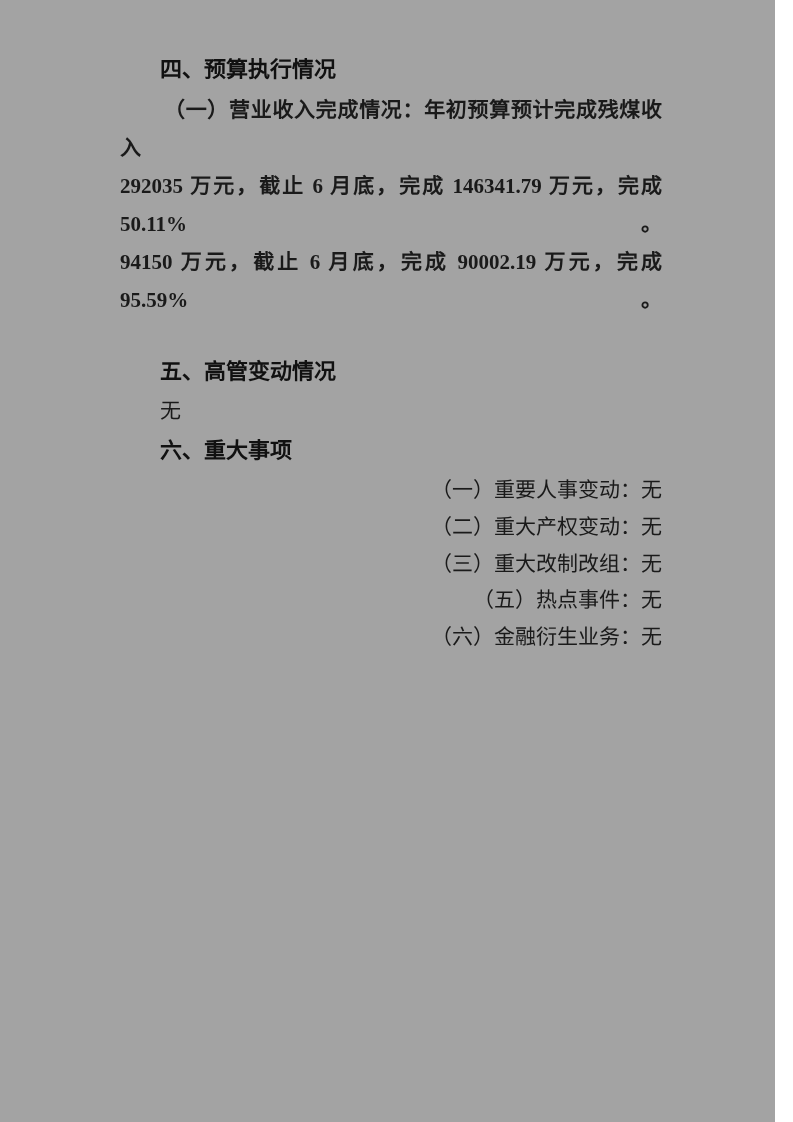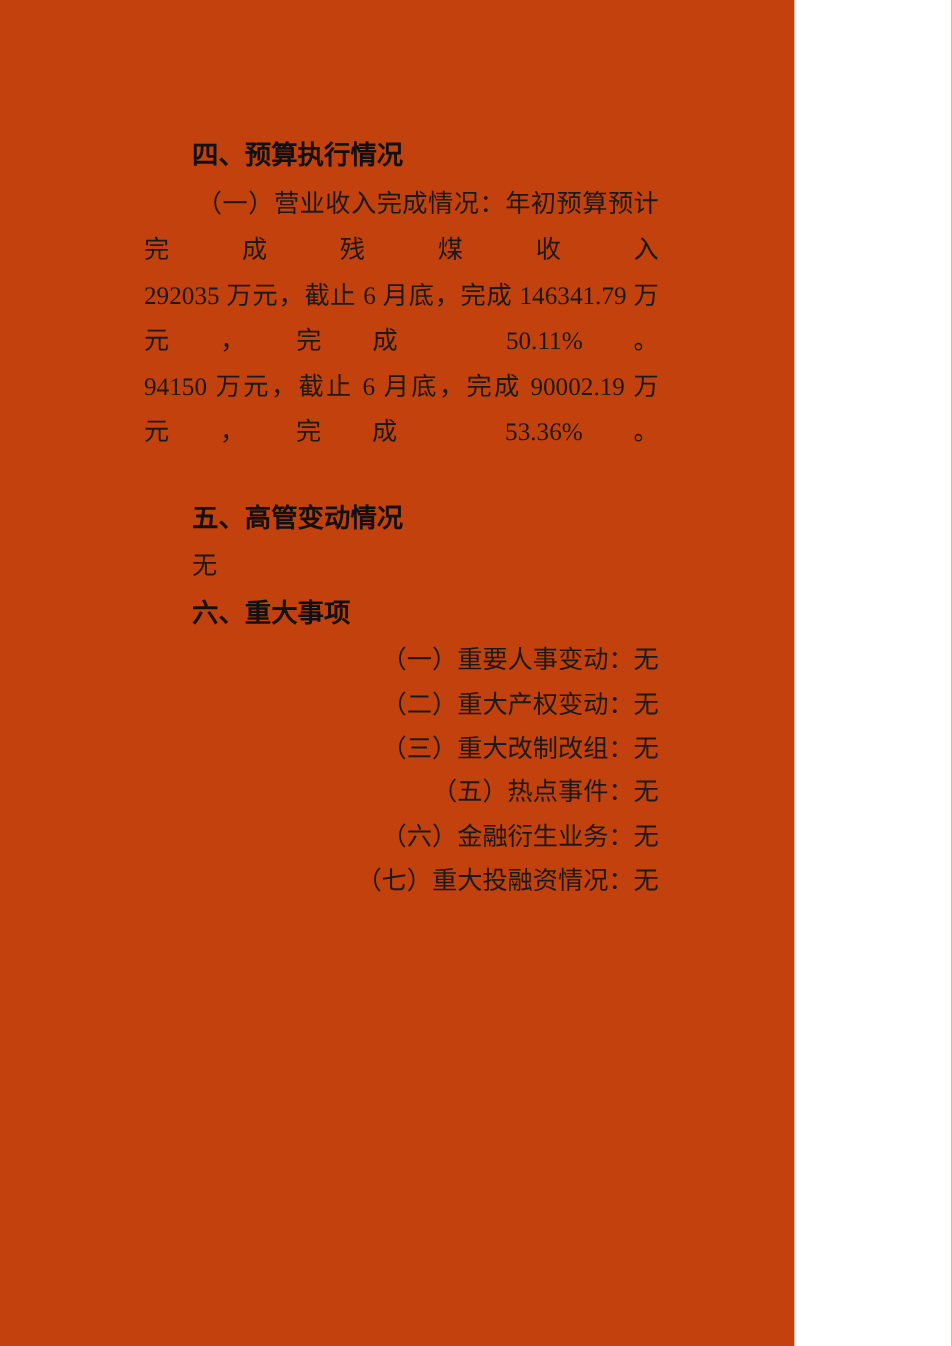--- a/index.html
+++ b/index.html
@@ -1,33 +1,33 @@
 <!DOCTYPE html>
 <html lang="zh-CN"><head>
 <meta charset="utf-8">
 <style>
   html,body{margin:0;padding:0;}
   body{
     width:793px;height:1122px;background:#ffffff;overflow:hidden;
     font-family:"Liberation Serif","DejaVu Serif",serif;
   }
   .page{
-    width:662px;height:1122px;box-sizing:border-box;
-    padding:116px 113px 0 120px;background:#c2410c;color:#141414;
+    width:775px;height:1122px;box-sizing:border-box;
+    padding:56px 113px 0 120px;background:#a3a3a3;color:#141414;
   }
   .heading{
     font-family:"Liberation Sans","DejaVu Sans",sans-serif;
     font-weight:bold;font-size:22px;line-height:28px;
     margin-left:40px;color:#111111;
   }
   .para{
     margin-top:7px;
     font-size:21px;line-height:38px;color:#1a1a1a;
   }
-  .pline{text-align:justify;text-align-last:justify;}
+  .pline{text-align:justify;text-align-last:justify;font-weight:bold;}
   .pline.indent{text-indent:44px;}
   .heading-five{margin-top:39px;}
   .none-line{
     margin-top:6px;margin-left:40px;
     font-size:21px;line-height:38px;color:#1a1a1a;
   }
   .heading-six{margin-top:7px;}
   .item-list{
     margin-top:7px;
     font-size:21px;line-height:36.8px;color:#1a1a1a;
@@ -37,34 +37,33 @@
 </head>
 <body>
 
 <div class="page">
 
   <div class="section">
     <div class="heading">四、预算执行情况</div>
     <div class="para">
       <div class="pline indent">（一）营业收入完成情况：年初预算预计完成残煤收入</div>
       <div class="pline">292035 万元，截止 6 月底，完成 146341.79 万元，完成 50.11%。</div>
-      <div class="pline">94150 万元，截止 6 月底，完成 90002.19 万元，完成 53.36%。</div>
+      <div class="pline">94150 万元，截止 6 月底，完成 90002.19 万元，完成 95.59%。</div>
     </div>
   </div>
 
   <div class="section">
     <div class="heading heading-five">五、高管变动情况</div>
     <div class="none-line">无</div>
   </div>
 
   <div class="section">
     <div class="heading heading-six">六、重大事项</div>
     <div class="item-list">
       <div class="item">（一）重要人事变动：无</div>
       <div class="item">（二）重大产权变动：无</div>
       <div class="item">（三）重大改制改组：无</div>
       <div class="item">（五）热点事件：无</div>
       <div class="item">（六）金融衍生业务：无</div>
-      <div class="item">（七）重大投融资情况：无</div>
     </div>
   </div>
 
 </div>
 
 </body></html>

